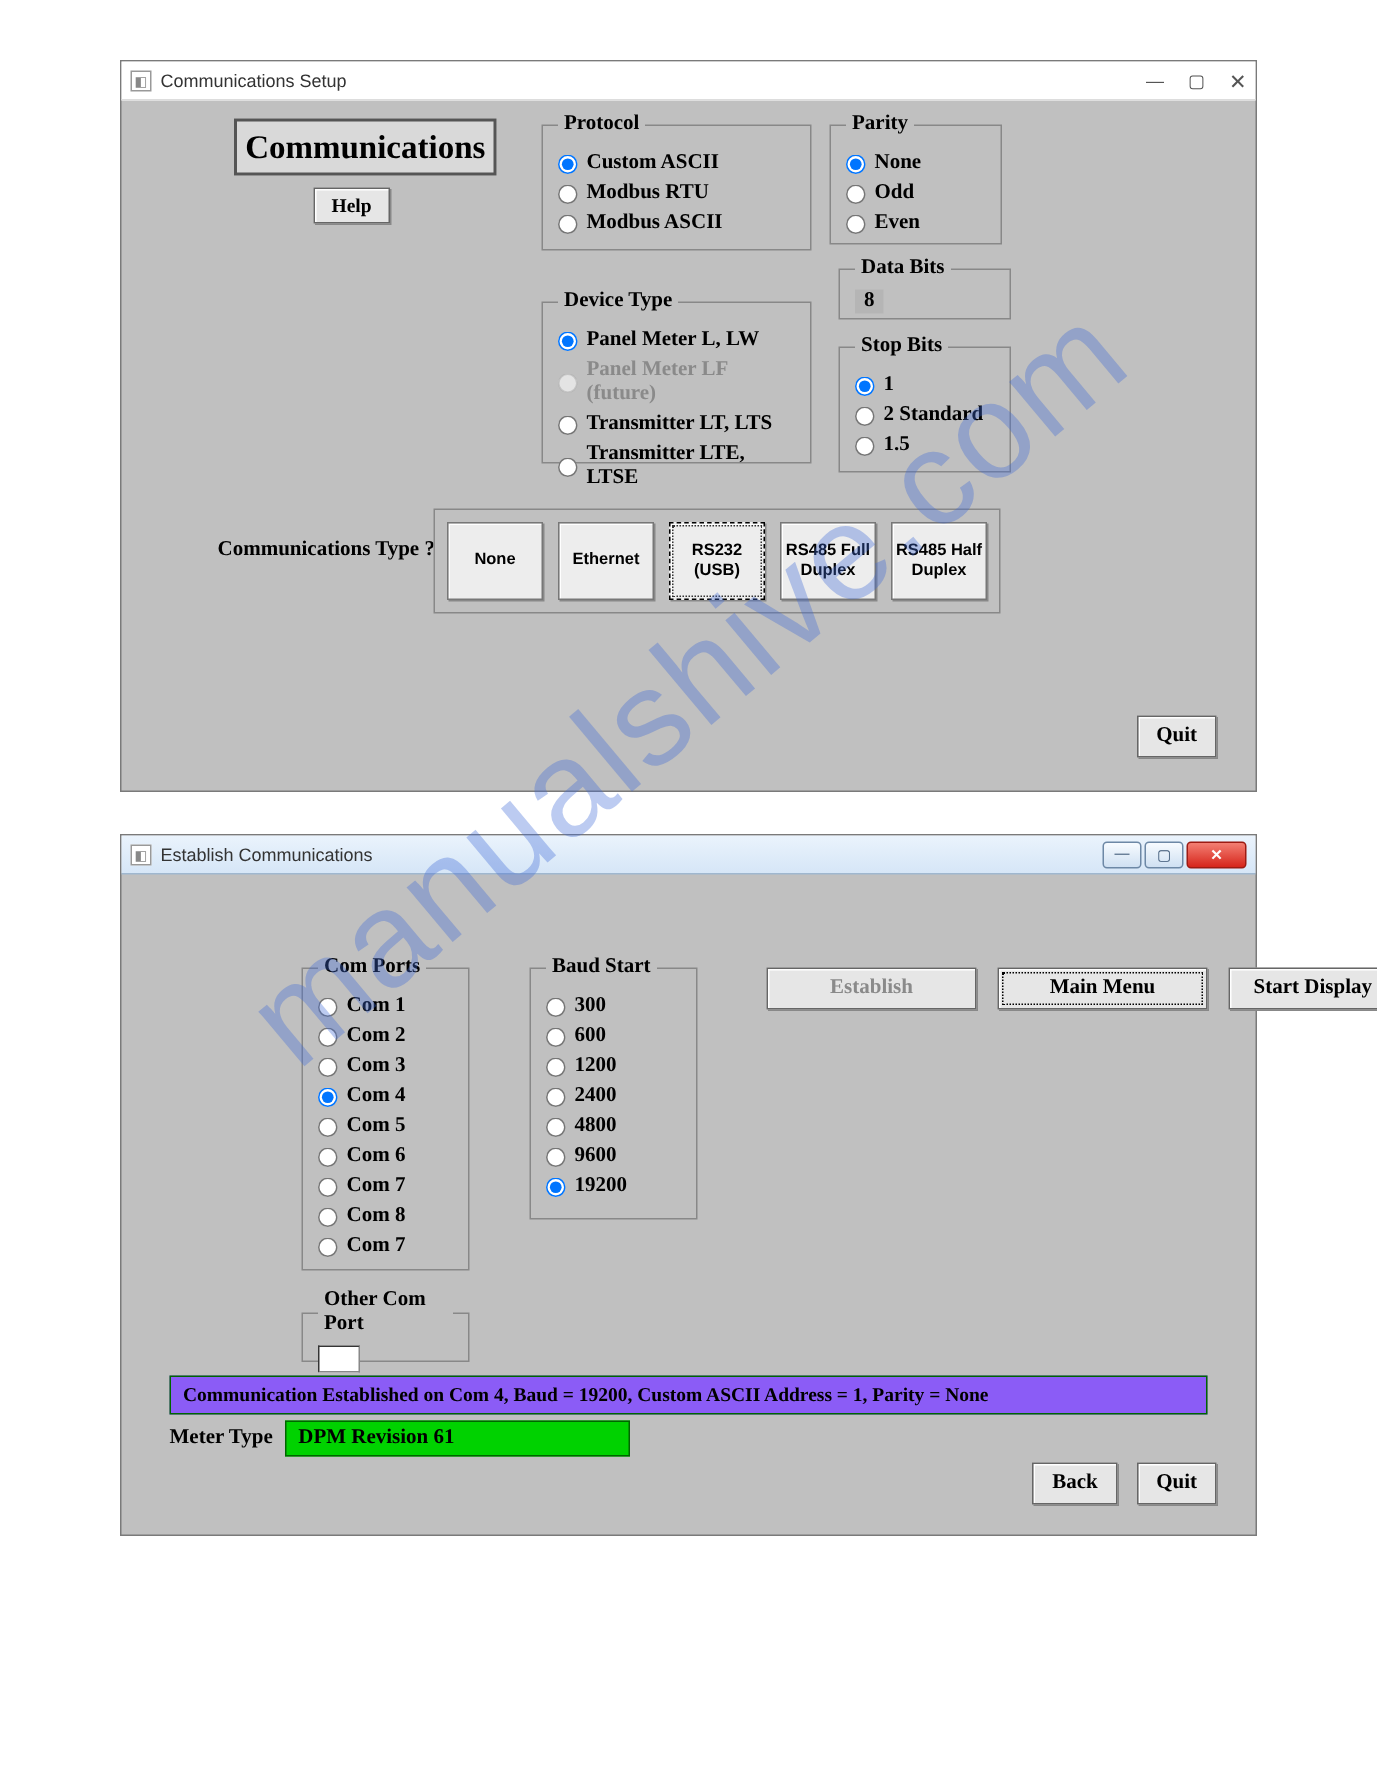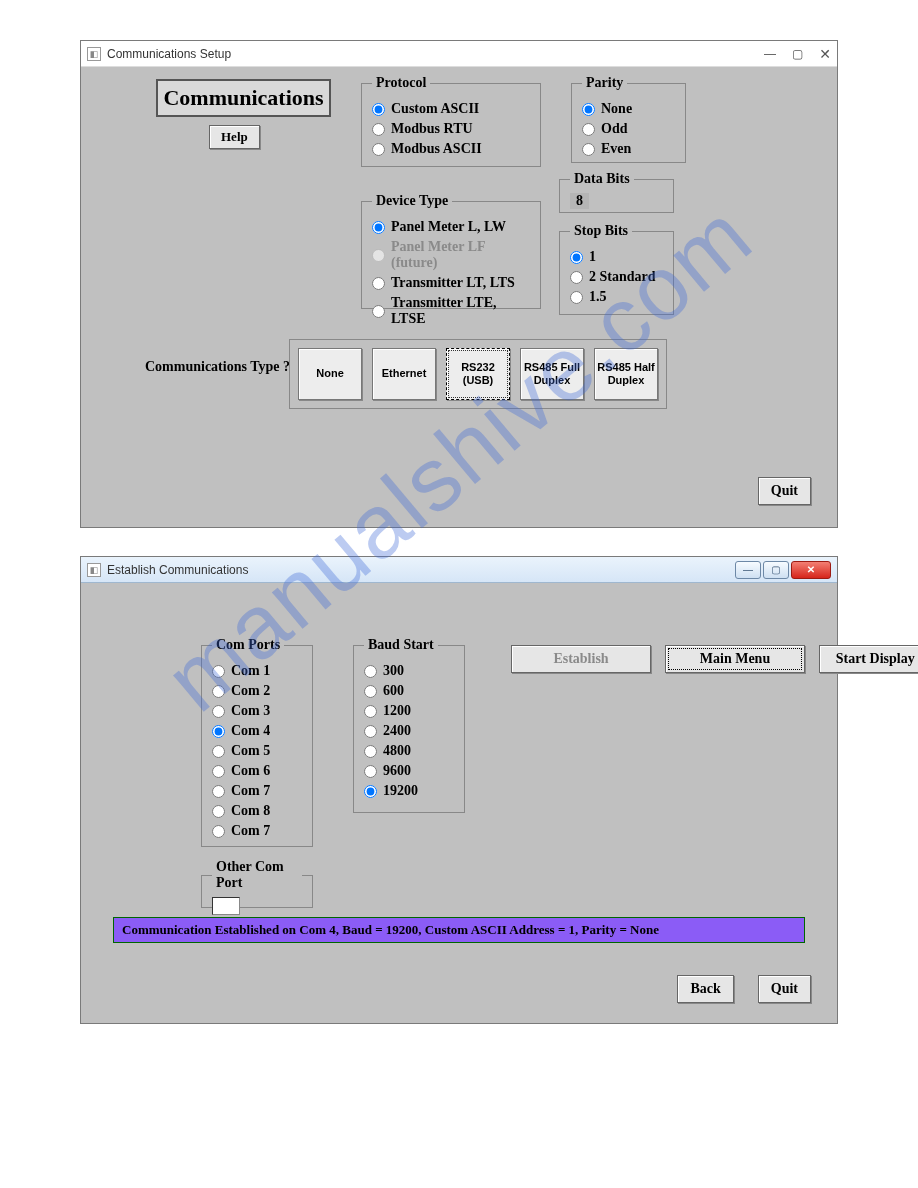--- a/index.html
+++ b/index.html
@@ -117,21 +117,21 @@
     font-weight:bold;
     padding:0 4px;
     font-size:14px;
   }
   .radio-row { display:flex; align-items:center; gap:6px; margin:4px 0; font-weight:bold; font-size:14px; }
   .radio-row input { margin:0; }
   .radio-row.disabled { color:#8a8a8a; }
 
   .grp-protocol { left:280px; top:8px; width:180px; height:92px; }
   .grp-device   { left:280px; top:126px; width:180px; height:116px; }
-  .grp-parity   { left:490px; top:8px; width:115px; height:88px; }
+  .grp-parity   { left:472px; top:8px; width:115px; height:88px; }
   .grp-databits { left:478px; top:104px; width:115px; height:42px; }
   .grp-stopbits { left:478px; top:156px; width:115px; height:92px; }
 
   .databits-val {
     background:#b5b5b5; padding:0 6px; font-weight:bold;
     display:inline-block;
   }
 
   .commtype-label {
     position:absolute; left:64px; top:292px;
@@ -184,21 +184,21 @@
     position:absolute; left:32px; top:332px;
     display:flex; align-items:center; gap:8px;
     font-weight:bold;
   }
   .meter-val {
     background:#00d200; border:1px solid #060;
     padding:3px 8px; width:230px;
   }
   .w2-bottom {
     position:absolute; right:26px; bottom:20px;
-    display:flex; gap:24px;
+    display:flex; gap:13px;
   }
 </style>
 </head>
 <body>
 
 <div class="watermark">manualshive.com</div>
 
 <div class="win win1">
   <div class="titlebar">
     <span class="app-icon">◧</span>
@@ -402,19 +402,23 @@
     </fieldset>
 
     <div class="w2-btns">
       <button class="btn disabled">Establish</button>
       <button class="btn focused">Main Menu</button>
       <button class="btn">Start Display Test</button>
     </div>
 
     <div class="status-bar">Communication Established on Com  4, Baud = 19200, Custom ASCII Address = 1, Parity = None</div>
 
+    <div class="meter-row">
+      <span>Meter Type</span>
+      <span class="meter-val">DPM Revision 61</span>
+    </div>
 
     <div class="w2-bottom">
       <button class="btn">Back</button>
       <button class="btn">Quit</button>
     </div>
   </div>
 </div>
 
 </body></html>

